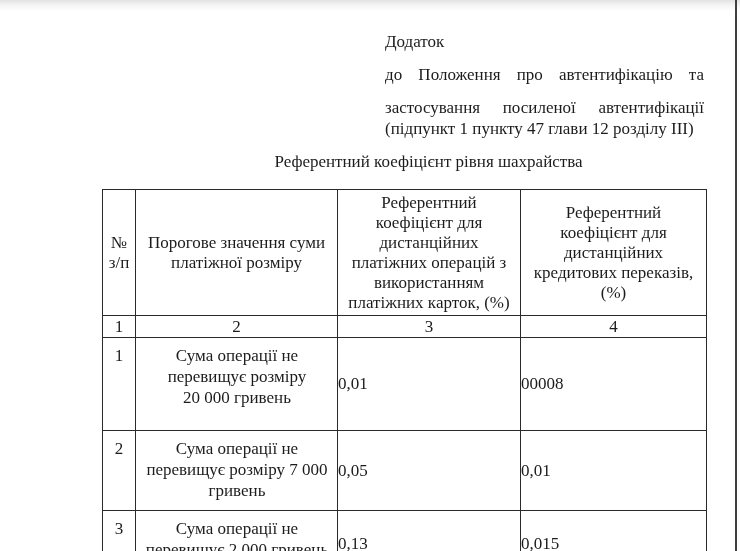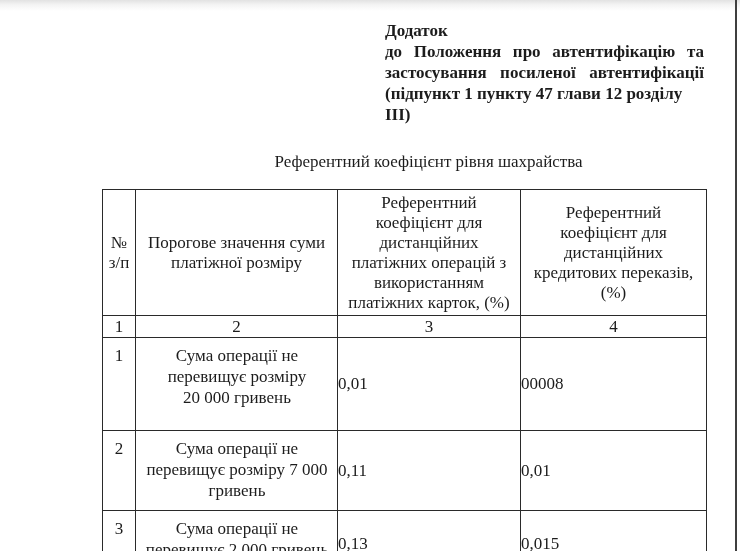--- a/index.html
+++ b/index.html
@@ -26,30 +26,30 @@
     position: absolute;
     top: 0;
     left: 735px;
     width: 2px;
     height: 551px;
     background: #3f3f3f;
   }
   .notice {
     position: absolute;
     left: 385px;
-    top: 20px;
+    top: 31px;
     width: 319px;
     font-size: 17px;
     line-height: 21px;
-    font-weight: bold;
   }
   .notice-line { text-align: left; }
   .notice-line.justify {
     text-align: justify;
     text-align-last: justify;
+    margin-top: 12px;
   }
   .doc-title {
     position: absolute;
     left: 103px;
     top: 151px;
     width: 651px;
     text-align: center;
     font-size: 17px;
     line-height: 21px;
   }
@@ -153,21 +153,21 @@
 перевищує розміру
 20 000 гривень</td>
         <td class="rate-cell">0,01</td>
         <td class="rate-cell">00008</td>
       </tr>
       <tr class="data-row row-h2">
         <td class="num-cell">2</td>
         <td class="threshold-cell">Сума операції не
 перевищує розміру 7 000
 гривень</td>
-        <td class="rate-cell">0,11</td>
+        <td class="rate-cell">0,05</td>
         <td class="rate-cell">0,01</td>
       </tr>
       <tr class="data-row row-h3">
         <td class="num-cell">3</td>
         <td class="threshold-cell">Сума операції не
 перевищує 2 000 гривень</td>
         <td class="rate-cell">0,13</td>
         <td class="rate-cell">0,015</td>
       </tr>
     </tbody>

